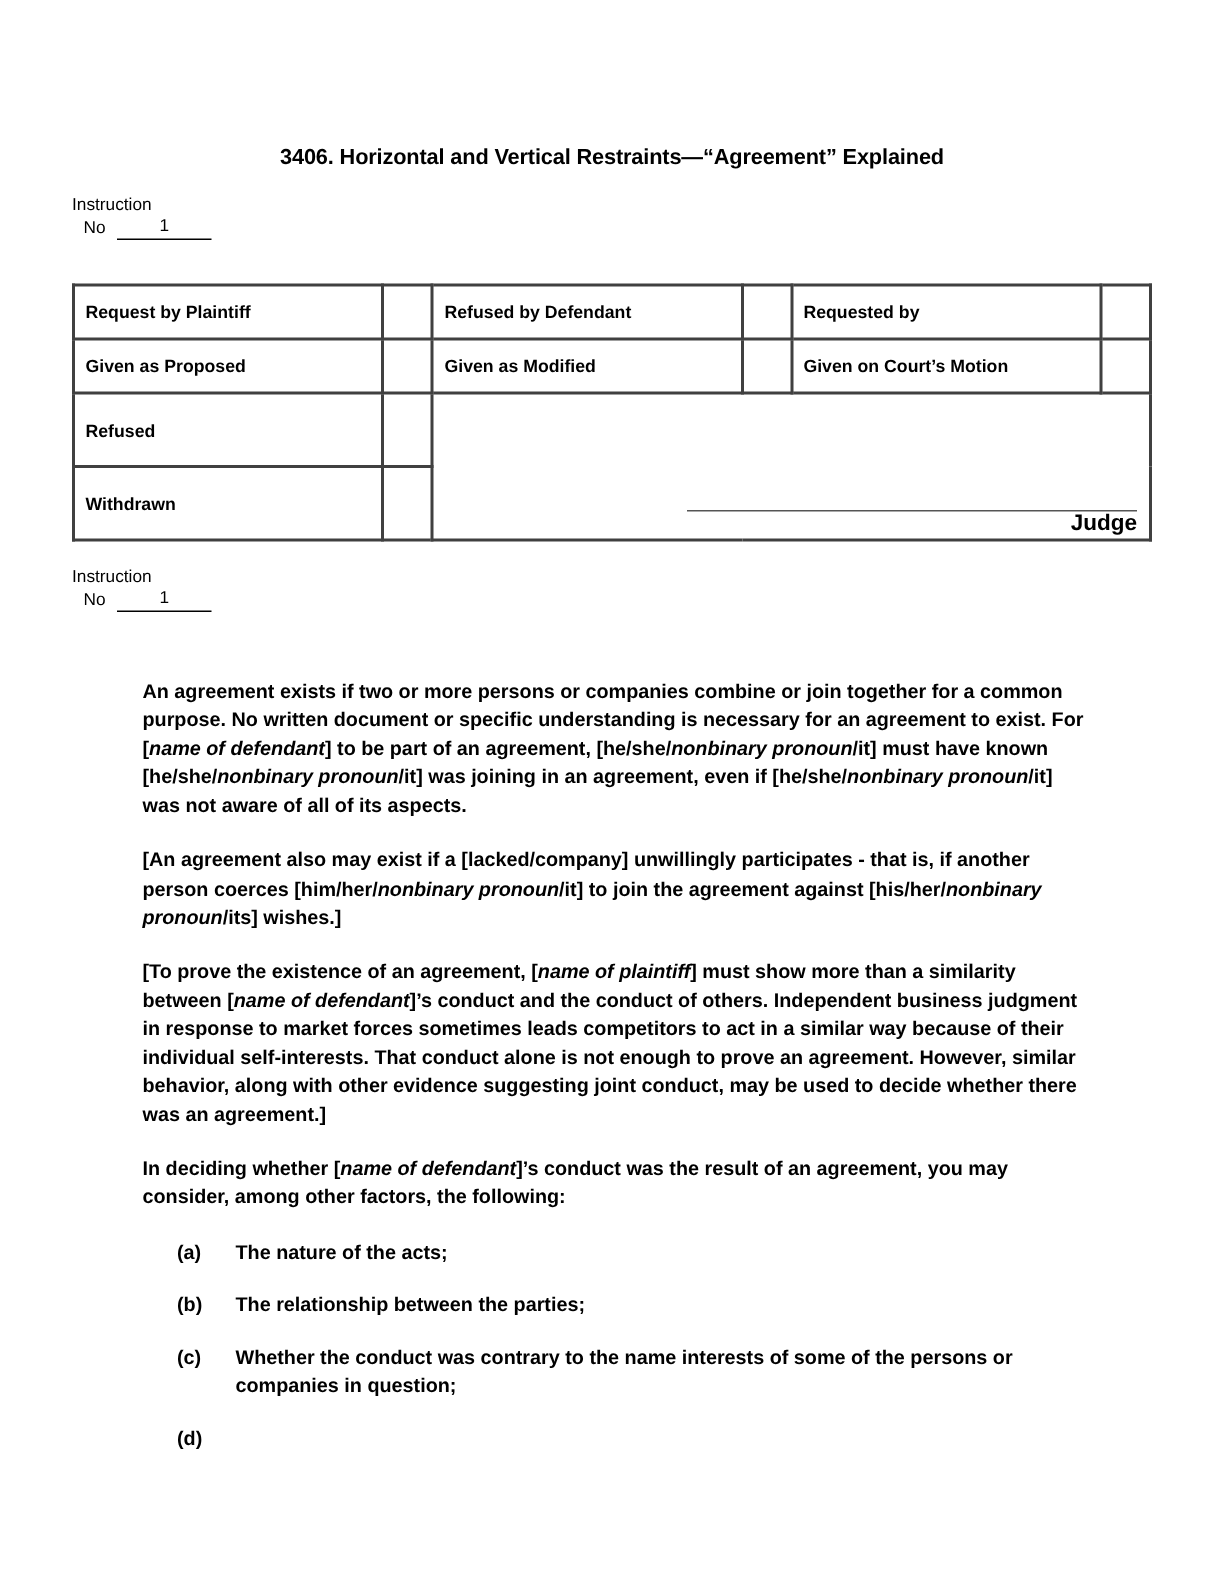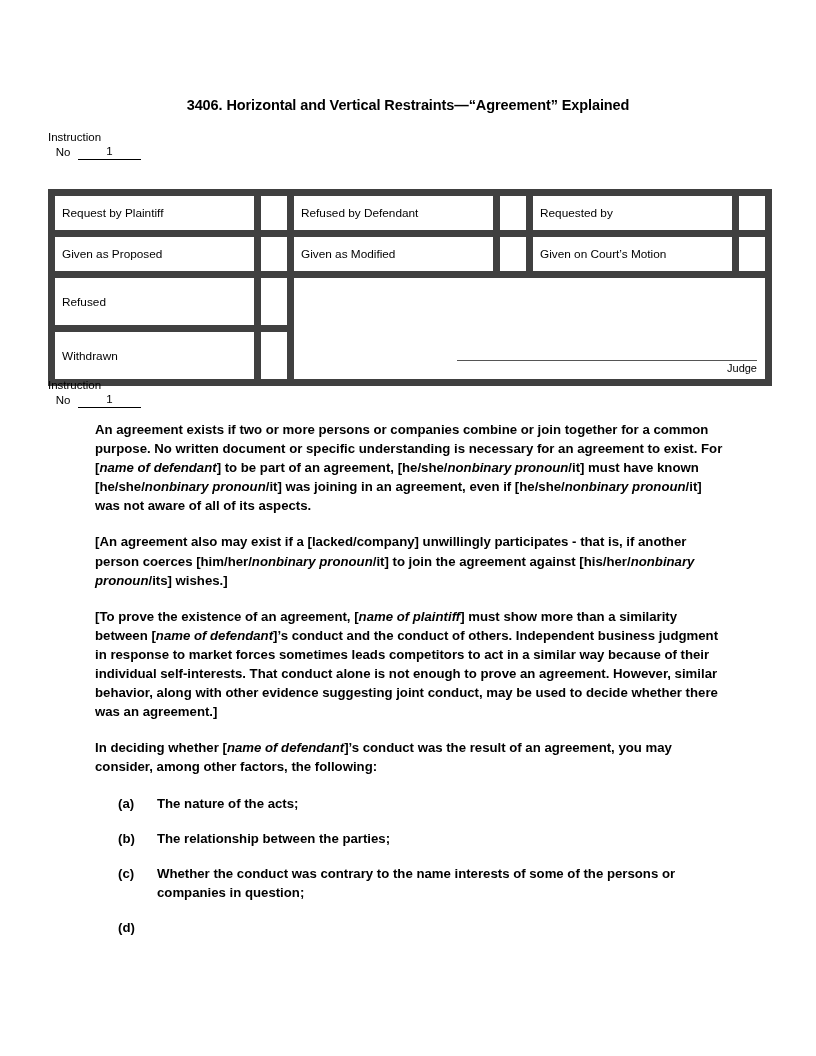--- a/index.html
+++ b/index.html
@@ -73,27 +73,27 @@
   
   .verdict-table {
     position: absolute;
     left: 48px;
     top: 189px;
     width: 720px;
     border-collapse: collapse;
     table-layout: fixed;
   }
   .verdict-table td {
-    border: 7px solid #404040;
+    border: 2px solid #404040;
     font-size: 11.8px;
     line-height: 14px;
     padding: 7px 0 7px 7px;
     vertical-align: middle;
     height: 20px;
-    font-weight: normal;
+    font-weight: bold;
   }
   .verdict-table td.check-cell {
     padding: 0;
   }
   .col-label  { width: 206px; }
   .col-check  { width: 33px; }
   .col-label2 { width: 206px; }
   .col-check2 { width: 33px; }
   .col-label3 { width: 206px; }
   .col-check3 { width: 33px; }
@@ -111,31 +111,31 @@
     bottom: 4px;
     width: 300px;
     text-align: right;
   }
   .signature-line {
     border-top: 1px solid #555;
     width: 100%;
     height: 0;
   }
   .signature-label {
-    font-size: 11px;
+    font-size: 15px;
     line-height: 13px;
     padding-top: 1px;
     text-align: right;
   }
 
   
   .body-area {
     position: absolute;
     left: 95px;
-    top: 420px;
+    top: 451px;
     width: 628px;
   }
   .para {
     font-size: 13.2px;
     font-weight: bold;
     line-height: 19.1px;
     margin: 0 0 17px 0;
     text-align: left;
   }
   .para em {

